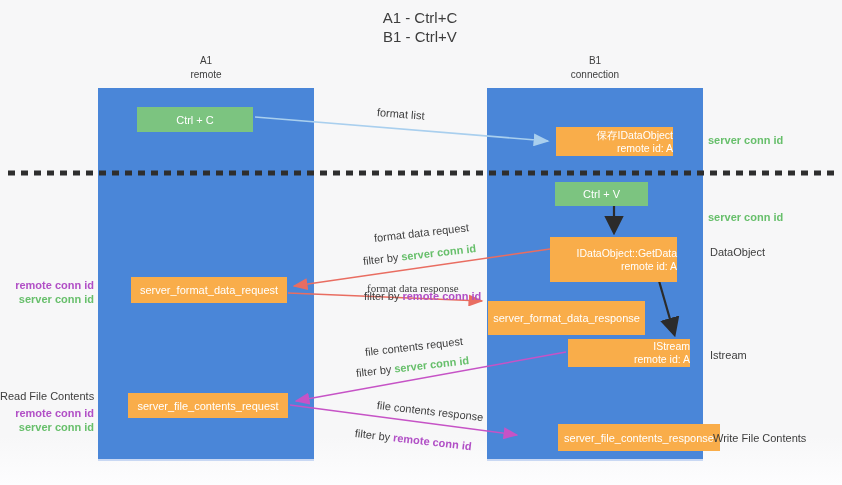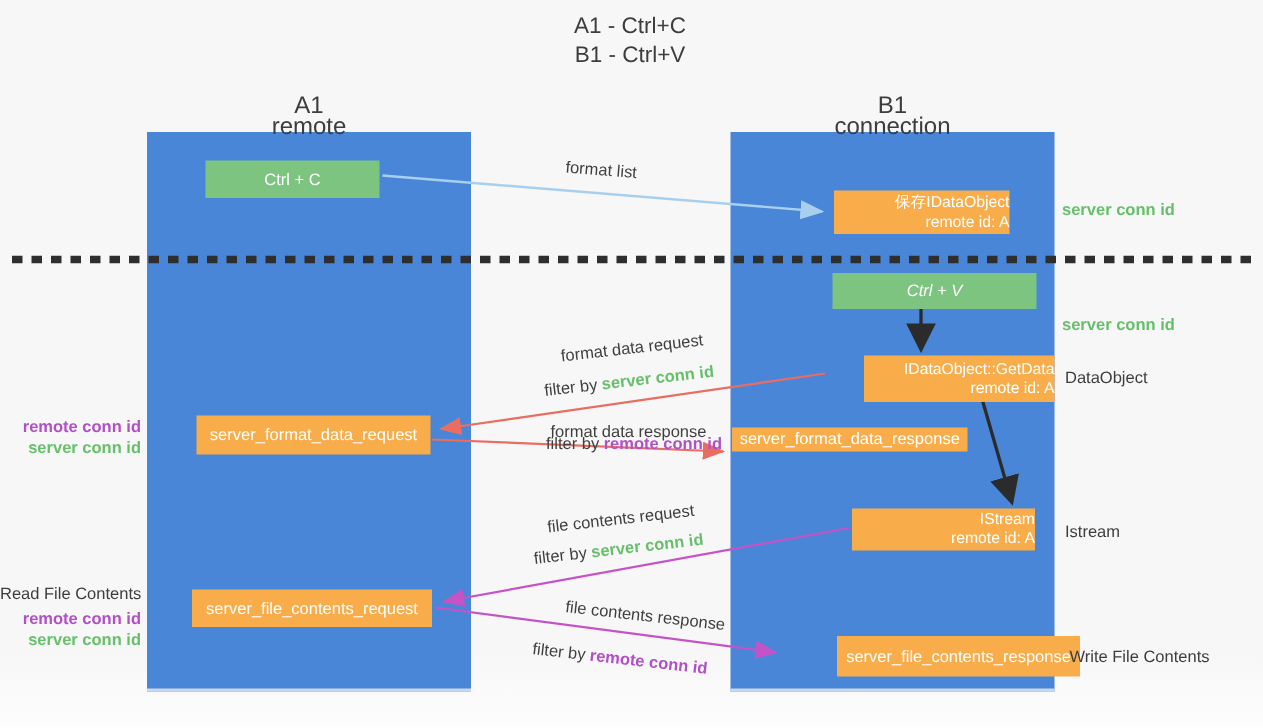--- a/index.html
+++ b/index.html
@@ -11,21 +11,21 @@
   .canvas {
     position:relative; width:842px; height:485px; overflow:hidden;
     background: linear-gradient(180deg, #f7f7f8 0%, #f7f7f8 90%, #fdfdfe 100%);
   }
   .title {
     position:absolute; left:300px; top:8px; width:240px; z-index:5;
     text-align:center; font-size:15px; line-height:19px; color:#3d3d3d;
   }
   .lane-header {
     position:absolute; width:216px; z-index:5; text-align:center;
-    font-size:16px; line-height:13.5px; color:#3d3d3d; top:64px;
+    font-size:10px; line-height:13.5px; color:#3d3d3d; top:54px;
   }
   .lane {
     position:absolute; top:88px; width:216px; height:373px; z-index:1;
     background: var(--lane-blue, #4a86d8);
     border-bottom:2px solid #c9d8f3;
   }
   .lane.a { left:98px; }
   .lane.b { left:487px; }
   svg.overlay { position:absolute; left:0; top:0; z-index:2; }
   .st-blue   { stroke: var(--arrow-lightblue, #a9cfee); stroke-width:1.6px; }
@@ -109,34 +109,34 @@
 
   <div class="box green" style="left:137px;top:107px;width:116px;height:25px;">
     <span>Ctrl + C</span>
   </div>
 
   <div class="box orange two-line" style="left:556px;top:127px;width:117px;height:29px;">
     <div>保存IDataObject</div>
     <div>remote id: A</div>
   </div>
 
-  <div class="box green" style="left:555px;top:182px;width:136px;height:24px;font-style:italic;">
+  <div class="box green" style="left:555px;top:182px;width:93px;height:24px;">
     <span>Ctrl + V</span>
   </div>
 
-  <div class="box orange two-line" style="left:550px;top:237px;width:127px;height:31px;margin-left:26px;">
+  <div class="box orange two-line" style="left:550px;top:237px;width:127px;height:45px;">
     <div>IDataObject::GetData</div>
     <div>remote id: A</div>
   </div>
 
   <div class="box orange" style="left:131px;top:277px;width:156px;height:26px;text-align:right;">
     <span>server_format_data_request</span>
   </div>
 
-  <div class="box orange" style="left:488px;top:285px;width:157px;height:16px;">
+  <div class="box orange" style="left:488px;top:301px;width:157px;height:34px;">
     <span>server_format_data_response</span>
   </div>
 
   <div class="box orange two-line" style="left:568px;top:339px;width:122px;height:28px;">
     <div>IStream</div>
     <div>remote id: A</div>
   </div>
 
   <div class="box orange" style="left:128px;top:393px;width:160px;height:25px;">
     <span>server_file_contents_request</span>
@@ -146,21 +146,21 @@
     <span>server_file_contents_response</span>
   </div>
 
   <div class="flabel tilt-dn-slight" style="left:377px;top:106px;">format list</div>
 
   <div class="flabel tilt-up" style="left:374px;top:232px;">format data request</div>
   <div class="flabel tilt-up" style="left:363px;top:255px;">
     <span>filter by</span><span class="key-green">server conn id</span>
   </div>
 
-  <div class="flabel" style="left:367px;top:282px;">format data response</div>
+  <div class="flabel" style="left:367px;top:282px;font-family:Liberation Serif, serif;">format data response</div>
   <div class="flabel" style="left:343px;top:290px;margin-left:21px;">
     <span>filter by</span><span class="key-purple">remote conn id</span>
   </div>
 
   <div class="flabel tilt-up" style="left:365px;top:346px;">file contents request</div>
   <div class="flabel tilt-up" style="left:356px;top:367px;">
     <span>filter by</span><span class="key-green">server conn id</span>
   </div>
 
   <div class="flabel tilt-dn" style="left:377px;top:399px;">file contents response</div>

